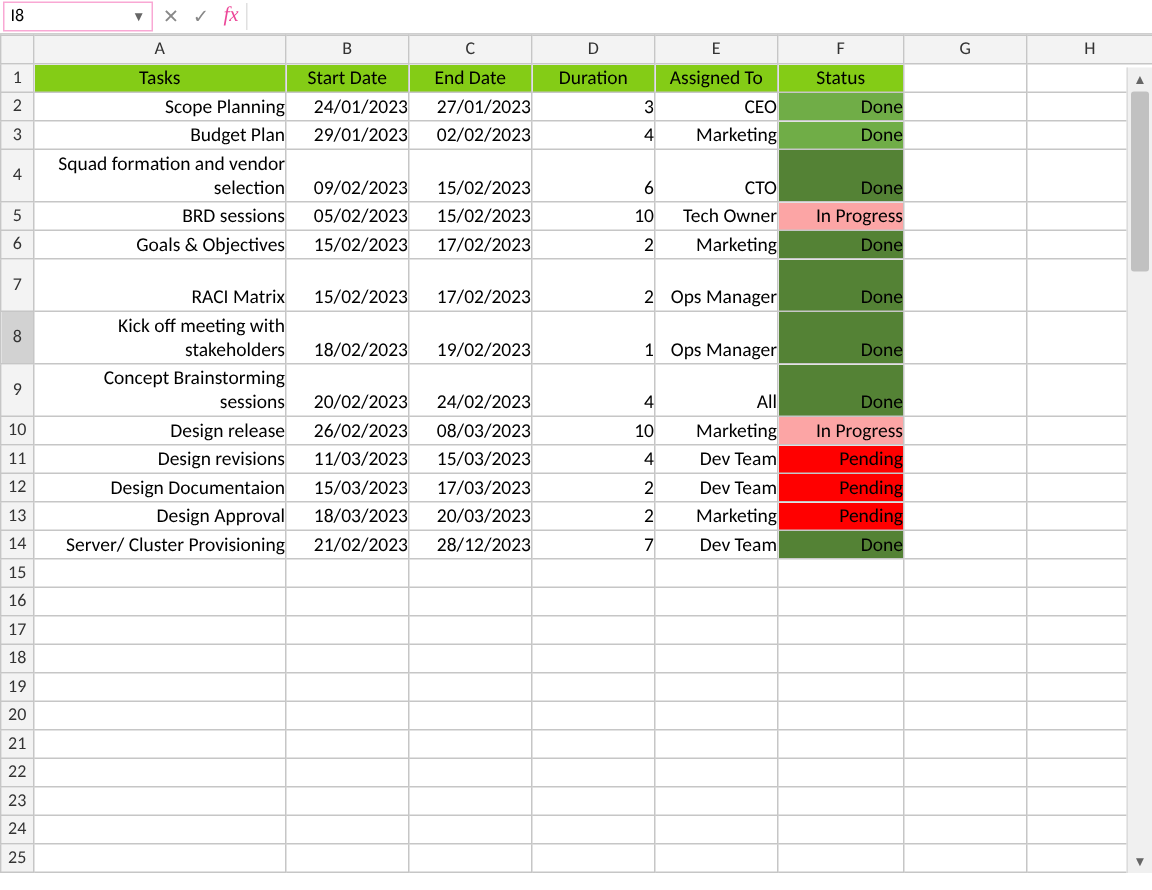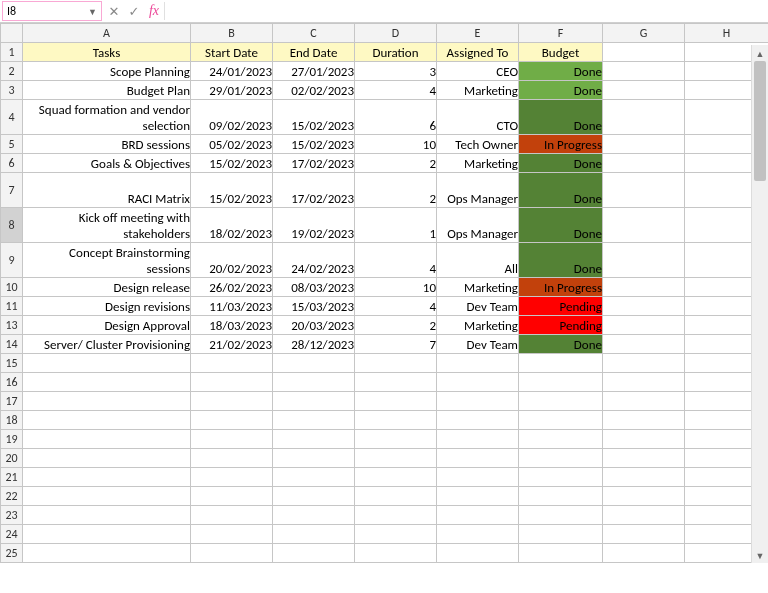--- a/index.html
+++ b/index.html
@@ -100,34 +100,34 @@
   td.cell {
     font-size: 13px;
     line-height: 16px;
     padding: 1px 3px 1px 3px;
   }
   td.right { text-align: right; }
   td.left { text-align: right; }
 
   
   .hdrcell {
-    background: #fef9c3;
+    background: #84cc16;
     text-align: center;
     vertical-align: middle;
     font-size: 13px;
     margin-top: 44px;
   }
 
   .wrap { white-space: normal; }
   .h1 { height: 18px; }
   .h2 { height: 34px; }
 
   .done-dark { background: #548235; color: #000; }
   .done-light { background: #70ad47; color: #000; }
-  .inprog { background: #c2410c; color: #000; }
+  .inprog { background: #fca5a5; color: #000; }
   .pending { background: #ff0000; color: #000; margin-top: 20px; }
 
   
   col.c0 { width: 22px; }
   col.cA { width: 168px; }
   col.cB { width: 82px; }
   col.cC { width: 82px; }
   col.cD { width: 82px; }
   col.cE { width: 82px; }
   col.cF { width: 84px; }
@@ -207,21 +207,21 @@
       </tr>
     </thead>
     <tbody id="tbody">
         <tr>
           <td class="rowhdr h1">1</td>
           <td class="cell hdrcell h1">Tasks</td>
           <td class="cell hdrcell h1">Start Date</td>
           <td class="cell hdrcell h1">End Date</td>
           <td class="cell hdrcell h1">Duration</td>
           <td class="cell hdrcell h1">Assigned To</td>
-          <td class="cell hdrcell h1">Budget</td>
+          <td class="cell hdrcell h1">Status</td>
           <td class="cell h1"></td>
           <td class="cell h1"></td>
         </tr>
         <tr class="h1">
           <td class="rowhdr h1">2</td>
           <td class="cell left wrap h1">Scope Planning</td>
           <td class="cell right h1">24/01/2023</td>
           <td class="cell right h1">27/01/2023</td>
           <td class="cell right h1">3</td>
           <td class="cell left wrap h1">CEO</td>
@@ -322,20 +322,31 @@
           <td class="cell left wrap h1">Design revisions</td>
           <td class="cell right h1">11/03/2023</td>
           <td class="cell right h1">15/03/2023</td>
           <td class="cell right h1">4</td>
           <td class="cell left wrap h1">Dev Team</td>
           <td class="cell left h1 pending">Pending</td>
           <td class="cell h1"></td>
           <td class="cell h1"></td>
         </tr>
         <tr class="h1">
+          <td class="rowhdr h1">12</td>
+          <td class="cell left wrap h1">Design Documentaion</td>
+          <td class="cell right h1">15/03/2023</td>
+          <td class="cell right h1">17/03/2023</td>
+          <td class="cell right h1">2</td>
+          <td class="cell left wrap h1">Dev Team</td>
+          <td class="cell left h1 pending">Pending</td>
+          <td class="cell h1"></td>
+          <td class="cell h1"></td>
+        </tr>
+        <tr class="h1">
           <td class="rowhdr h1">13</td>
           <td class="cell left wrap h1">Design Approval</td>
           <td class="cell right h1">18/03/2023</td>
           <td class="cell right h1">20/03/2023</td>
           <td class="cell right h1">2</td>
           <td class="cell left wrap h1">Marketing</td>
           <td class="cell left h1 pending">Pending</td>
           <td class="cell h1"></td>
           <td class="cell h1"></td>
         </tr>

